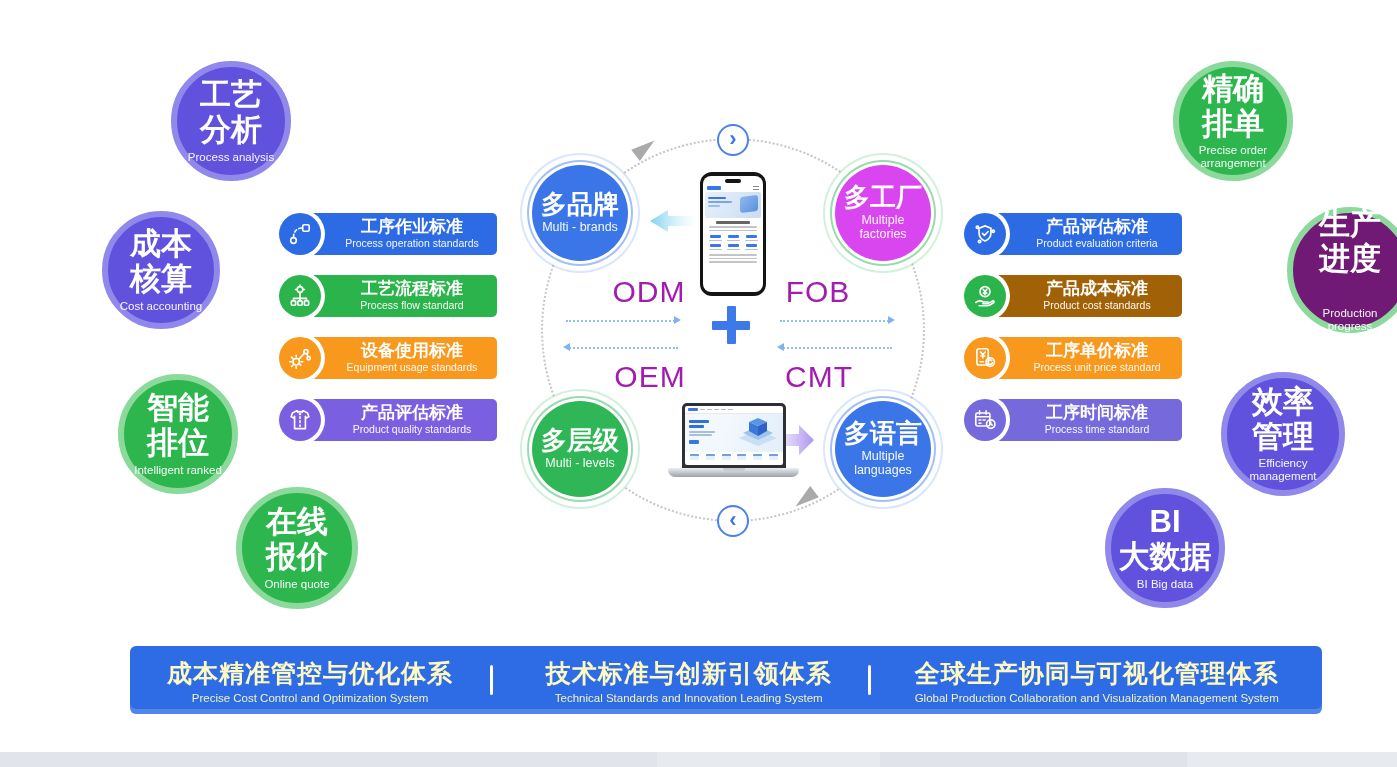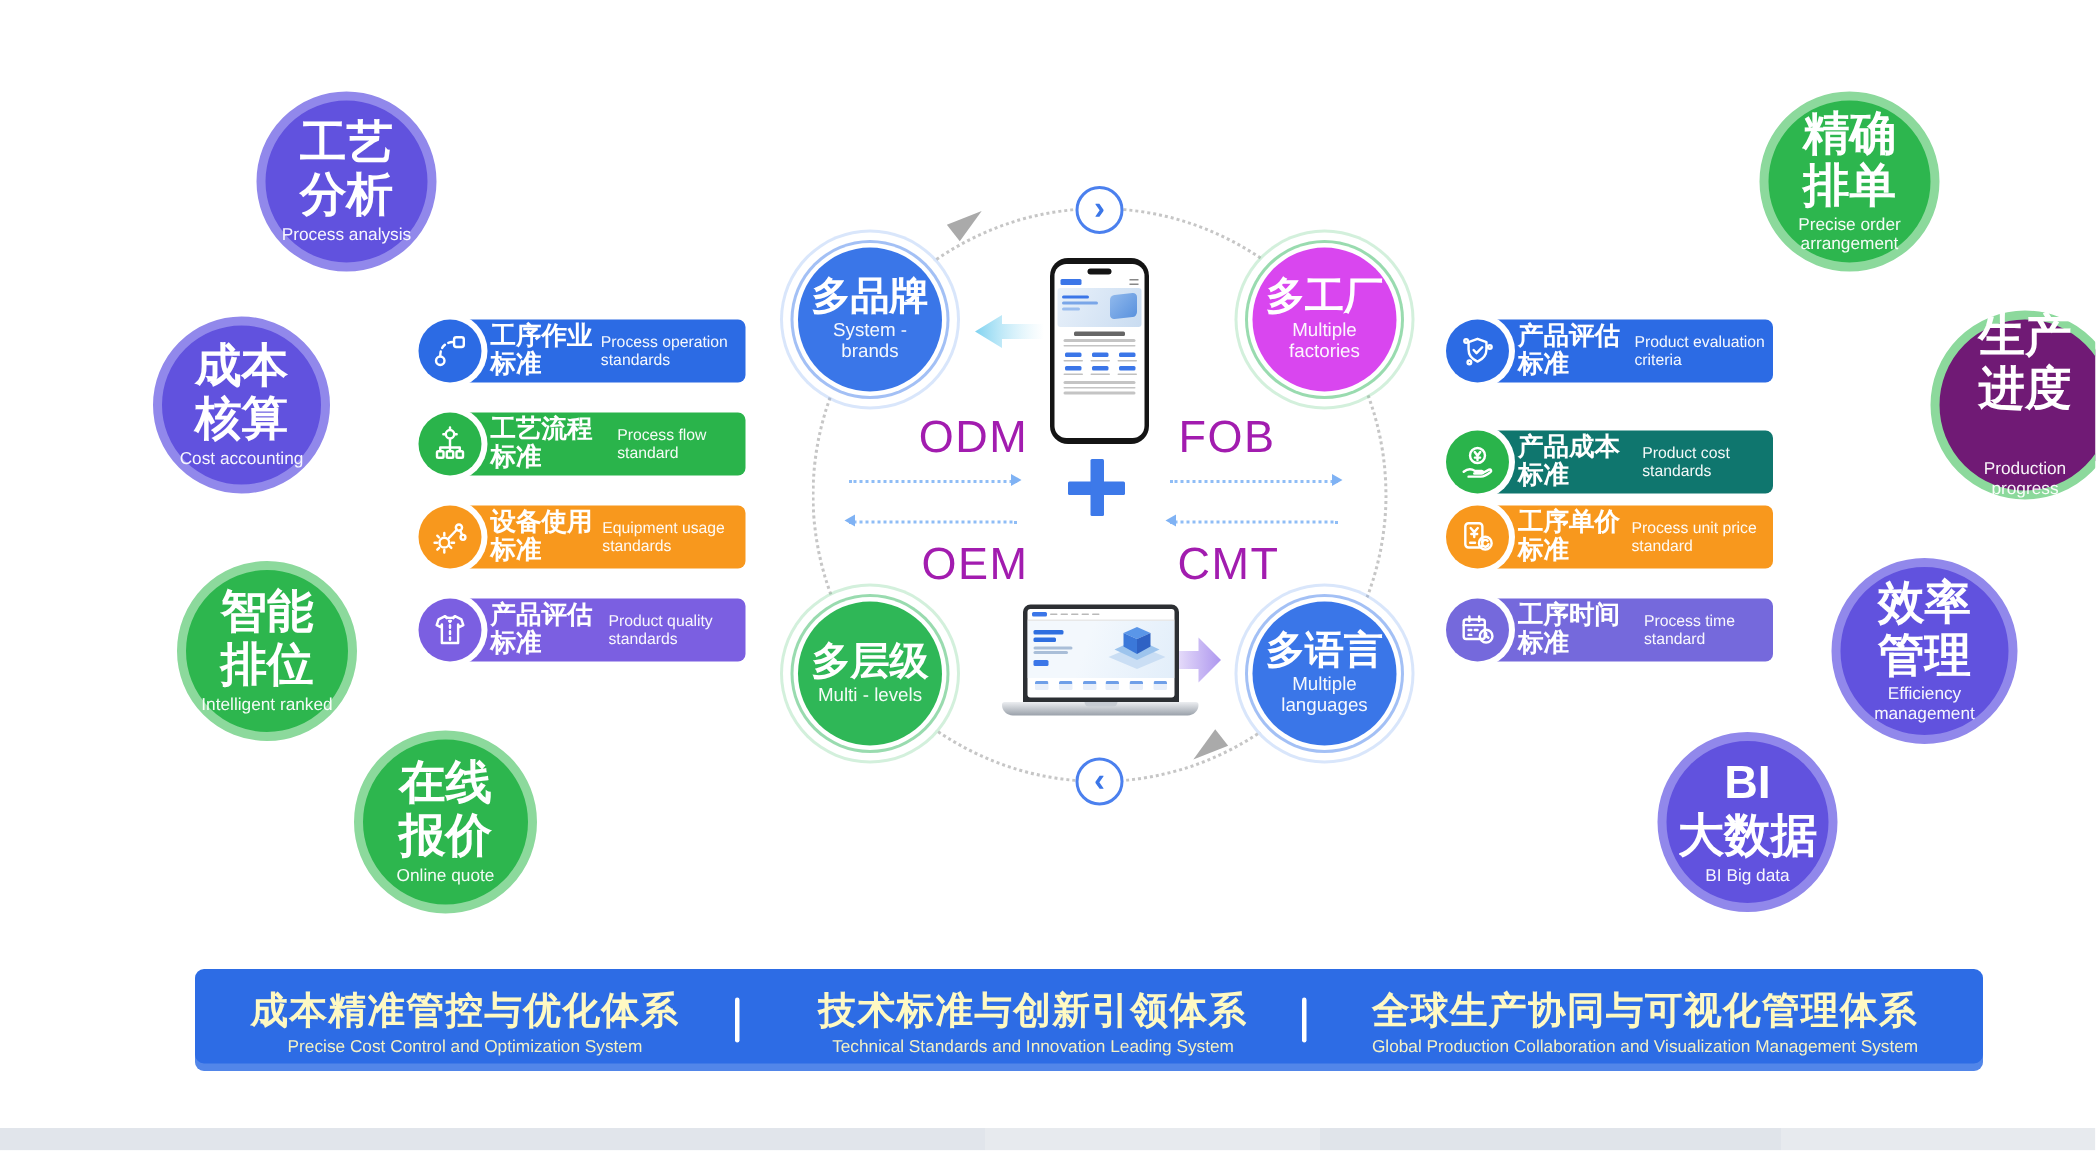--- a/index.html
+++ b/index.html
@@ -29,21 +29,21 @@
   .hub { position:absolute; width:96px; height:96px; border-radius:50%;
          display:flex; flex-direction:column; align-items:center; justify-content:center;
          color:#fff; text-align:center; }
   .hub-blue  { box-shadow:0 0 0 3px #fff, 0 0 0 5px rgba(88,140,236,.55), 0 0 0 10px #fff, 0 0 0 12px rgba(120,165,240,.28); }
   .hub-green { box-shadow:0 0 0 3px #fff, 0 0 0 5px rgba(70,190,110,.55), 0 0 0 10px #fff, 0 0 0 12px rgba(110,205,140,.30); }
   .hub-zh { font-size:26px; font-weight:bold; line-height:1; }
   .hub-en { font-size:12.5px; line-height:1.1; margin-top:4px; width:86px; opacity:.95; }
 
   
   .strip { position:absolute; width:212px; height:42px; border-radius:5px; color:#fff;
-           display:flex; flex-direction:row; align-items:center; justify-content:center;
+           display:flex; flex-direction:column; align-items:center; justify-content:center;
            padding-left:42px; }
   .strip-zh { font-size:17px; font-weight:bold; line-height:1.1; }
   .strip-en { font-size:10.5px; line-height:1.1; margin-top:1px; opacity:.95; }
   .strip-icon { position:absolute; left:-6px; top:0; width:42px; height:42px; border-radius:50%;
                 box-shadow:0 0 0 4px #fff; display:flex; align-items:center; justify-content:center; }
   .strip-icon svg { width:26px; height:26px; stroke:#fff; fill:none; stroke-width:1.5;
                     stroke-linecap:round; stroke-linejoin:round; }
 
   
   .trade { position:absolute; transform:translate(-50%,-50%); font-size:30px; color:#a21caf; letter-spacing:1px; }
@@ -232,21 +232,21 @@
           <path d="M9.6 11.4l1.8 1.9 3.5-3.6"></path>
           <circle cx="5" cy="5.8" r="1.1"></circle>
           <circle cx="19.6" cy="9.5" r="1.1"></circle>
           <circle cx="7" cy="19" r="1.1"></circle>
         </svg>
     </div>
     <div class="strip-zh">产品评估标准</div>
     <div class="strip-en">Product evaluation criteria</div>
   </div>
 
-  <div class="strip" style="left: 970px; top: 275px; background-color: #0f766e; margin-top: 12px;">
+  <div class="strip" style="left: 970px; top: 275px; background-color: #a16207;">
     <div class="strip-icon" style="background-color: rgb(42, 180, 75);">
       <svg viewBox="0 0 24 24">
           <circle cx="12" cy="8" r="4.6"></circle>
           <path d="M10.3 5.8 12 8.2l1.7-2.4M12 8.2v2.6M10.4 9.3h3.2"></path>
           <path d="M3.5 18c2.5-2 4.5-2 7-.5h4.2c.9 0 .9 1.6 0 1.6H10"></path>
           <path d="M15.5 18.6l3.6-1.9c1-.5 1.8.7.9 1.5-1.7 1.4-4 2.7-6 2.8H6.5"></path>
         </svg>
     </div>
     <div class="strip-zh">产品成本标准</div>
     <div class="strip-en">Product cost standards</div>
@@ -273,21 +273,21 @@
           <circle cx="17.3" cy="15.8" r="3.9"></circle>
           <path d="M17.3 13.9v1.9l1.4.9"></path>
         </svg>
     </div>
     <div class="strip-zh">工序时间标准</div>
     <div class="strip-en">Process time standard</div>
   </div>
 
   <div class="hub hub-blue" style="left: 532px; top: 165px; background-color: rgb(58, 118, 232);">
     <div class="hub-zh">多品牌</div>
-    <div class="hub-en">System - brands</div>
+    <div class="hub-en">Multi - brands</div>
   </div>
   <div class="hub hub-green" style="left: 835px; top: 165px; background-color: #d946ef;">
     <div class="hub-zh">多工厂</div>
     <div class="hub-en">Multiple factories</div>
   </div>
   <div class="hub hub-green" style="left: 532px; top: 401px; background-color: rgb(47, 183, 87);">
     <div class="hub-zh">多层级</div>
     <div class="hub-en">Multi - levels</div>
   </div>
   <div class="hub hub-blue" style="left: 835px; top: 401px; background-color: rgb(58, 118, 232);">

